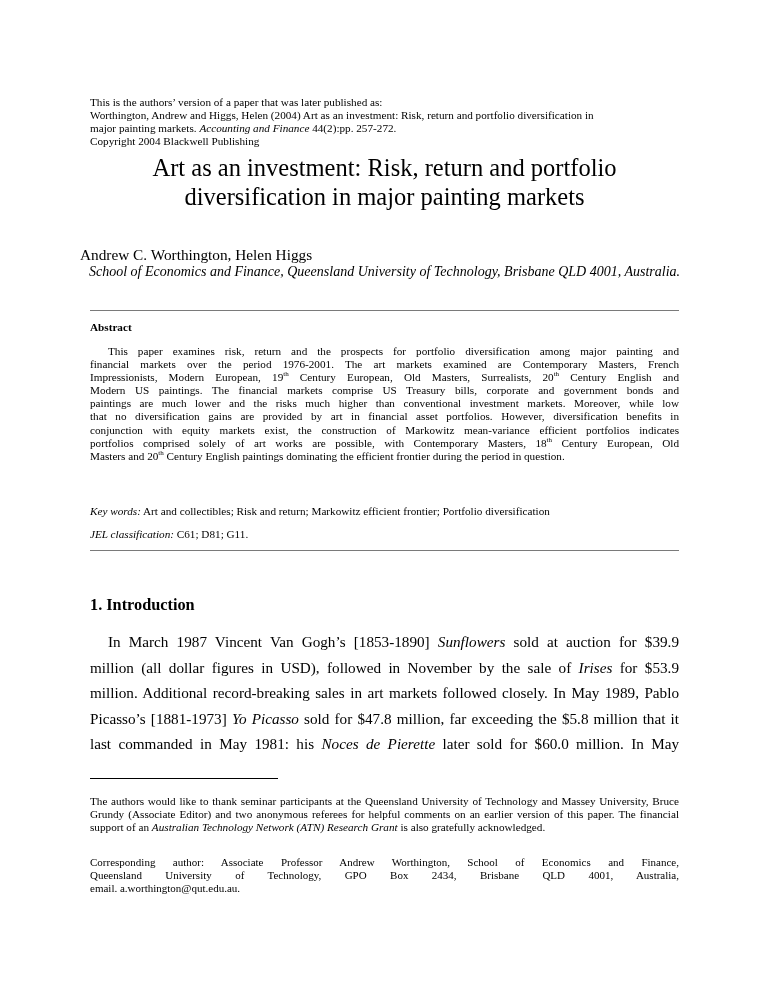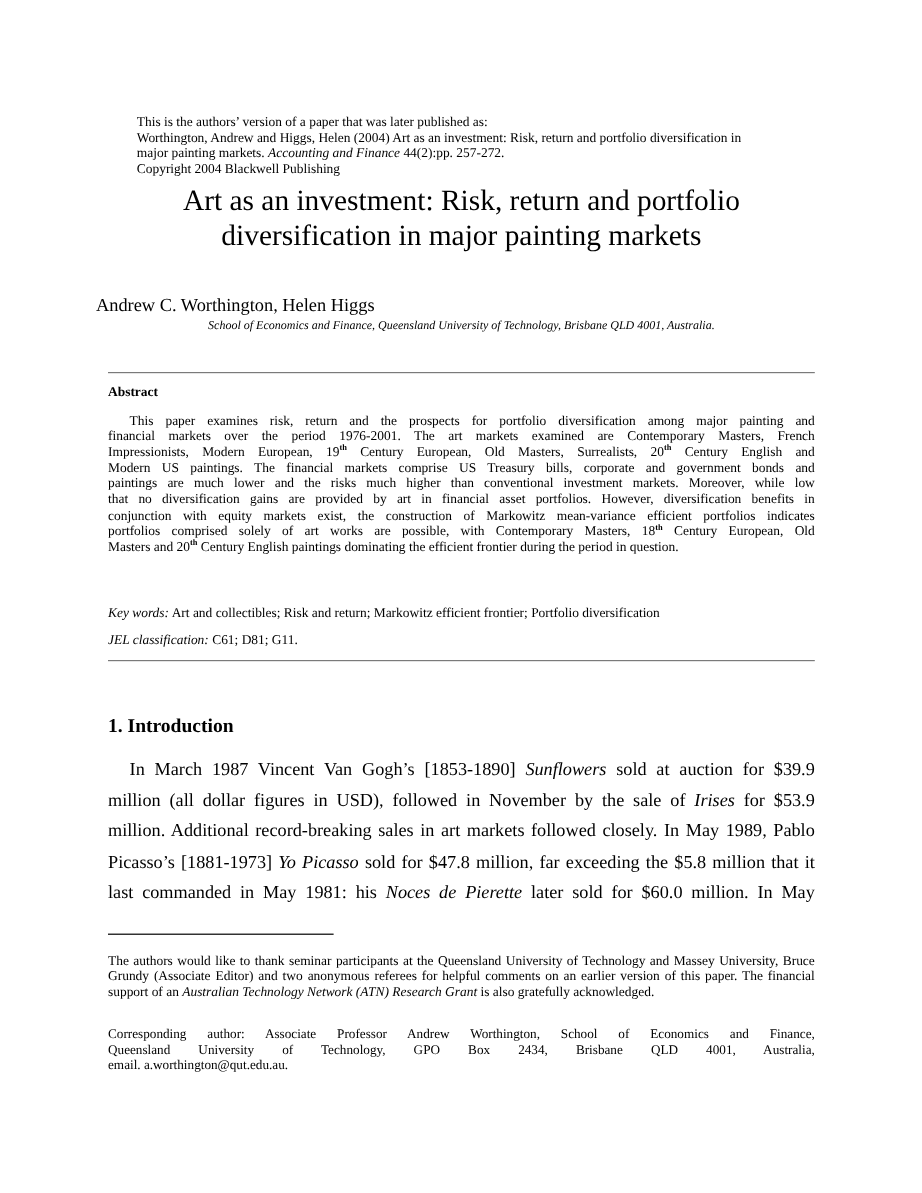--- a/index.html
+++ b/index.html
@@ -2,30 +2,30 @@
 <html><head>
 <meta charset="utf-8">
 <style>
   html, body { margin: 0; padding: 0; background: #ffffff; }
   body {
     width: 768px; height: 994px; position: relative; overflow: hidden;
     font-family: "Liberation Serif", "DejaVu Serif", serif; color: #000;
   }
   .abs { position: absolute; left: 90px; width: 589px; }
   .notice { top: 96px; font-size: 11.2px; line-height: 13px; }
-  .notice div { white-space: nowrap; margin-left: 24px; }
+  .notice div { white-space: nowrap; }
   .title { left: 80px; width: 609px; top: 153px; font-size: 24.5px; line-height: 29px; text-align: center; }
   .authors { top: 246px; font-size: 15.3px; line-height: 18px; text-align: left; left: 80px; width: 609px; }
-  .affil { top: 265px; font-size: 10px; line-height: 14px; text-align: center; font-style: italic; left: 70px; width: 629px; white-space: nowrap; }
+  .affil { top: 265px; font-size: 14px; line-height: 14px; text-align: center; font-style: italic; left: 70px; width: 629px; white-space: nowrap; }
   .rule { position: absolute; left: 90px; width: 589px; height: 0; border-top: 1px solid #7a7a7a; }
   .rule1 { top: 310px; }
   .rule2 { top: 550px; }
   .abstract-head { top: 321px; font-size: 11.2px; font-weight: bold; }
   .abstract-body { top: 345px; font-size: 11.2px; line-height: 13.1px; text-align: justify; text-indent: 18px; }
-  .abstract-body sup { font-size: 7px; line-height: 0; vertical-align: super; font-weight: bold; }
+  .abstract-body sup { font-size: 7px; line-height: 0; vertical-align: super; }
   .keywords { top: 505px; font-size: 11.2px; line-height: 13px; }
   .jel { top: 528px; font-size: 11.2px; line-height: 13px; }
   .section { top: 595px; font-size: 16.3px; font-weight: bold; }
   .intro { top: 629px; font-size: 15.2px; line-height: 25.5px; text-align: justify; text-indent: 18px; }
   .fn-rule { position: absolute; left: 90px; width: 188px; top: 778px; border-top: 1px solid #000; }
   .fn1 { top: 795px; font-size: 11.2px; line-height: 13.1px; text-align: justify; }
   .fn2 { top: 856px; font-size: 11px; line-height: 13.1px; text-align: justify; }
   .jl { text-align: justify; text-align-last: justify; display: block; }
   .ll { display: block; }
 </style>

